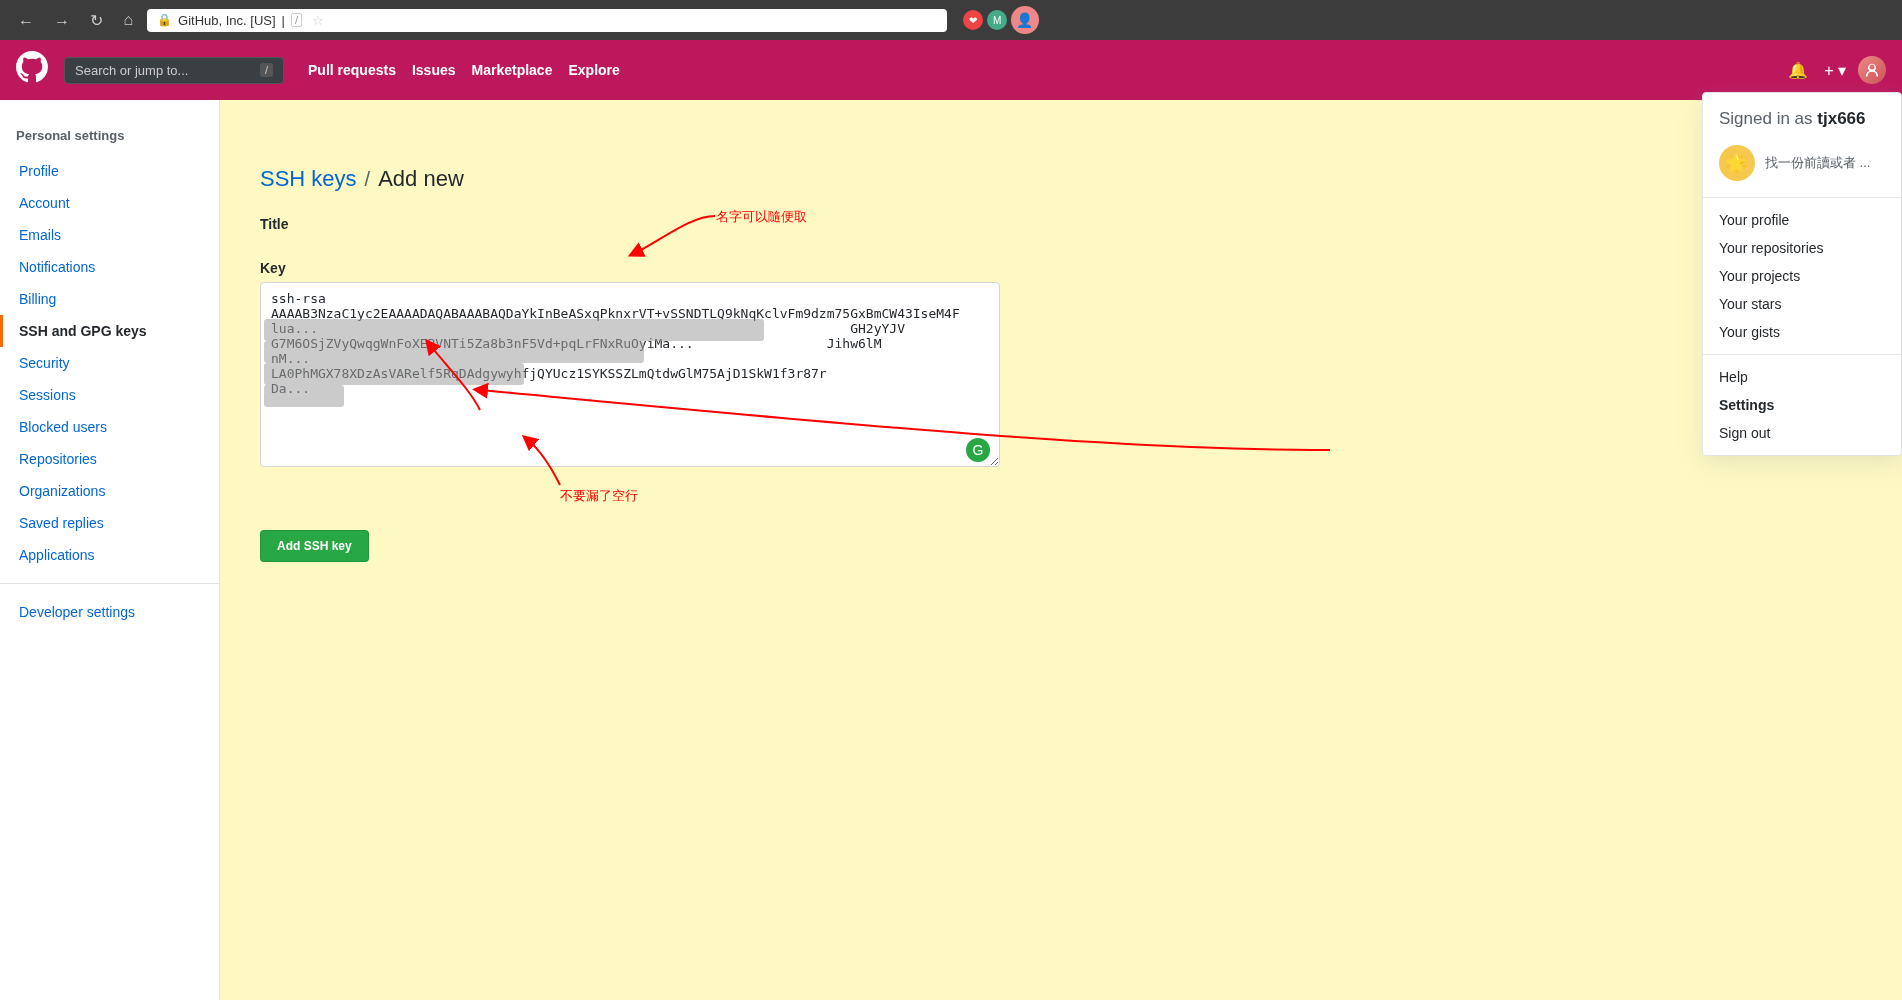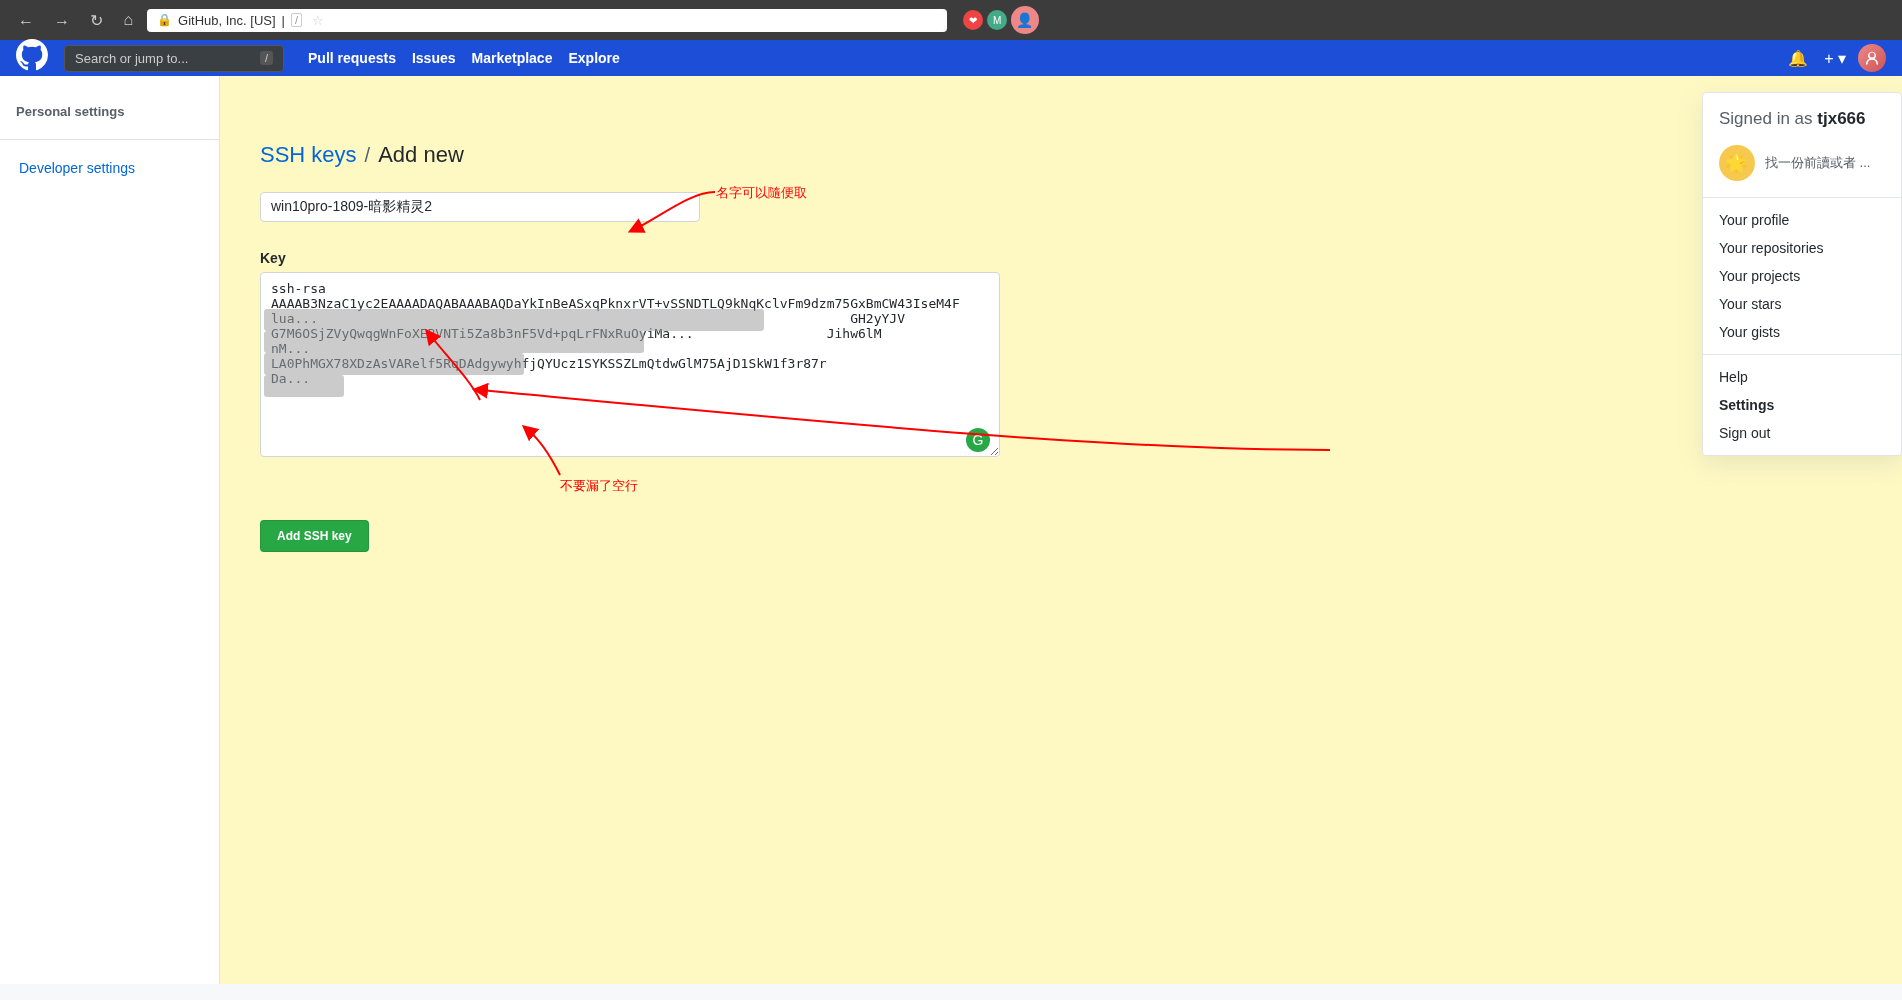--- a/index.html
+++ b/index.html
@@ -36,22 +36,22 @@
     }
     .browser-address-bar .lock-icon { color: #666; font-size: 12px; }
     .browser-address-text { flex: 1; }
     .browser-slash { color: #999; font-size: 11px; border: 1px solid #ccc; padding: 0 3px; border-radius: 2px; }
     .browser-star { color: #ccc; margin-left: 4px; }
     .browser-extensions { display: flex; align-items: center; gap: 4px; margin-left: 8px; }
     .browser-ext-icon { width: 20px; height: 20px; border-radius: 50%; background: #888; display: flex; align-items: center; justify-content: center; font-size: 10px; color: white; }
 
     
     .gh-header {
-      background: #1d4ed8;
-      height: 36px;
+      background: #be185d;
+      height: 60px;
       display: flex;
       align-items: center;
       padding: 0 16px;
       gap: 16px;
     }
     .gh-logo { color: white; font-size: 24px; }
     .gh-search-box {
       background: #3a3f44;
       border: 1px solid #555;
       border-radius: 4px;
@@ -298,36 +298,51 @@
         <path d="M10.5 5a2.5 2.5 0 11-5 0 2.5 2.5 0 015 0zm.062 3.712a4 4 0 10-5.124 0 6.004 6.004 0 00-3.435 5.144.75.75 0 001.498.088 4.503 4.503 0 018.996 0 .75.75 0 001.498-.088 6.005 6.005 0 00-3.433-5.144z"></path>
       </svg>
     </div>
   </div>
 </div>
 
 <div class="main-container">
 
   <div class="sidebar">
     <div class="sidebar-heading">Personal settings</div>
+    <div class="sidebar-section">
+      <a class="sidebar-item">Profile</a>
+      <a class="sidebar-item">Account</a>
+      <a class="sidebar-item">Emails</a>
+      <a class="sidebar-item">Notifications</a>
+      <a class="sidebar-item">Billing</a>
+      <a class="sidebar-item active">SSH and GPG keys</a>
+      <a class="sidebar-item">Security</a>
+      <a class="sidebar-item">Sessions</a>
+      <a class="sidebar-item">Blocked users</a>
+      <a class="sidebar-item">Repositories</a>
+      <a class="sidebar-item">Organizations</a>
+      <a class="sidebar-item">Saved replies</a>
+      <a class="sidebar-item">Applications</a>
+    </div>
     <div class="sidebar-divider"></div>
     <div class="sidebar-section">
       <a class="sidebar-item">Developer settings</a>
     </div>
   </div>
 
   <div class="content-area">
 
     <div class="breadcrumb">
       <a class="breadcrumb-link">SSH keys</a>
       <span class="breadcrumb-sep">/</span>
       <span class="breadcrumb-current">Add new</span>
     </div>
 
     <div class="form-group" style="position:relative;">
-      <input class="form-input" type="text" value="win10pro-1809-暗影精灵2" style="">
+      <label class="form-label">Title</label>
       
       <div style="position:absolute; top:-8px; left:456px; display:flex; align-items:center; gap:4px;">
         <span style="color:red; font-size:13px;">名字可以隨便取</span>
       </div>
       
       <svg style="position:absolute; top:-5px; left:340px; overflow:visible;" width="120" height="60">
         <defs>
           <marker id="arrowhead1" markerWidth="8" markerHeight="8" refX="4" refY="4" orient="auto">
             <path d="M0,0 L8,4 L0,8 Z" fill="red"></path>
           </marker>

